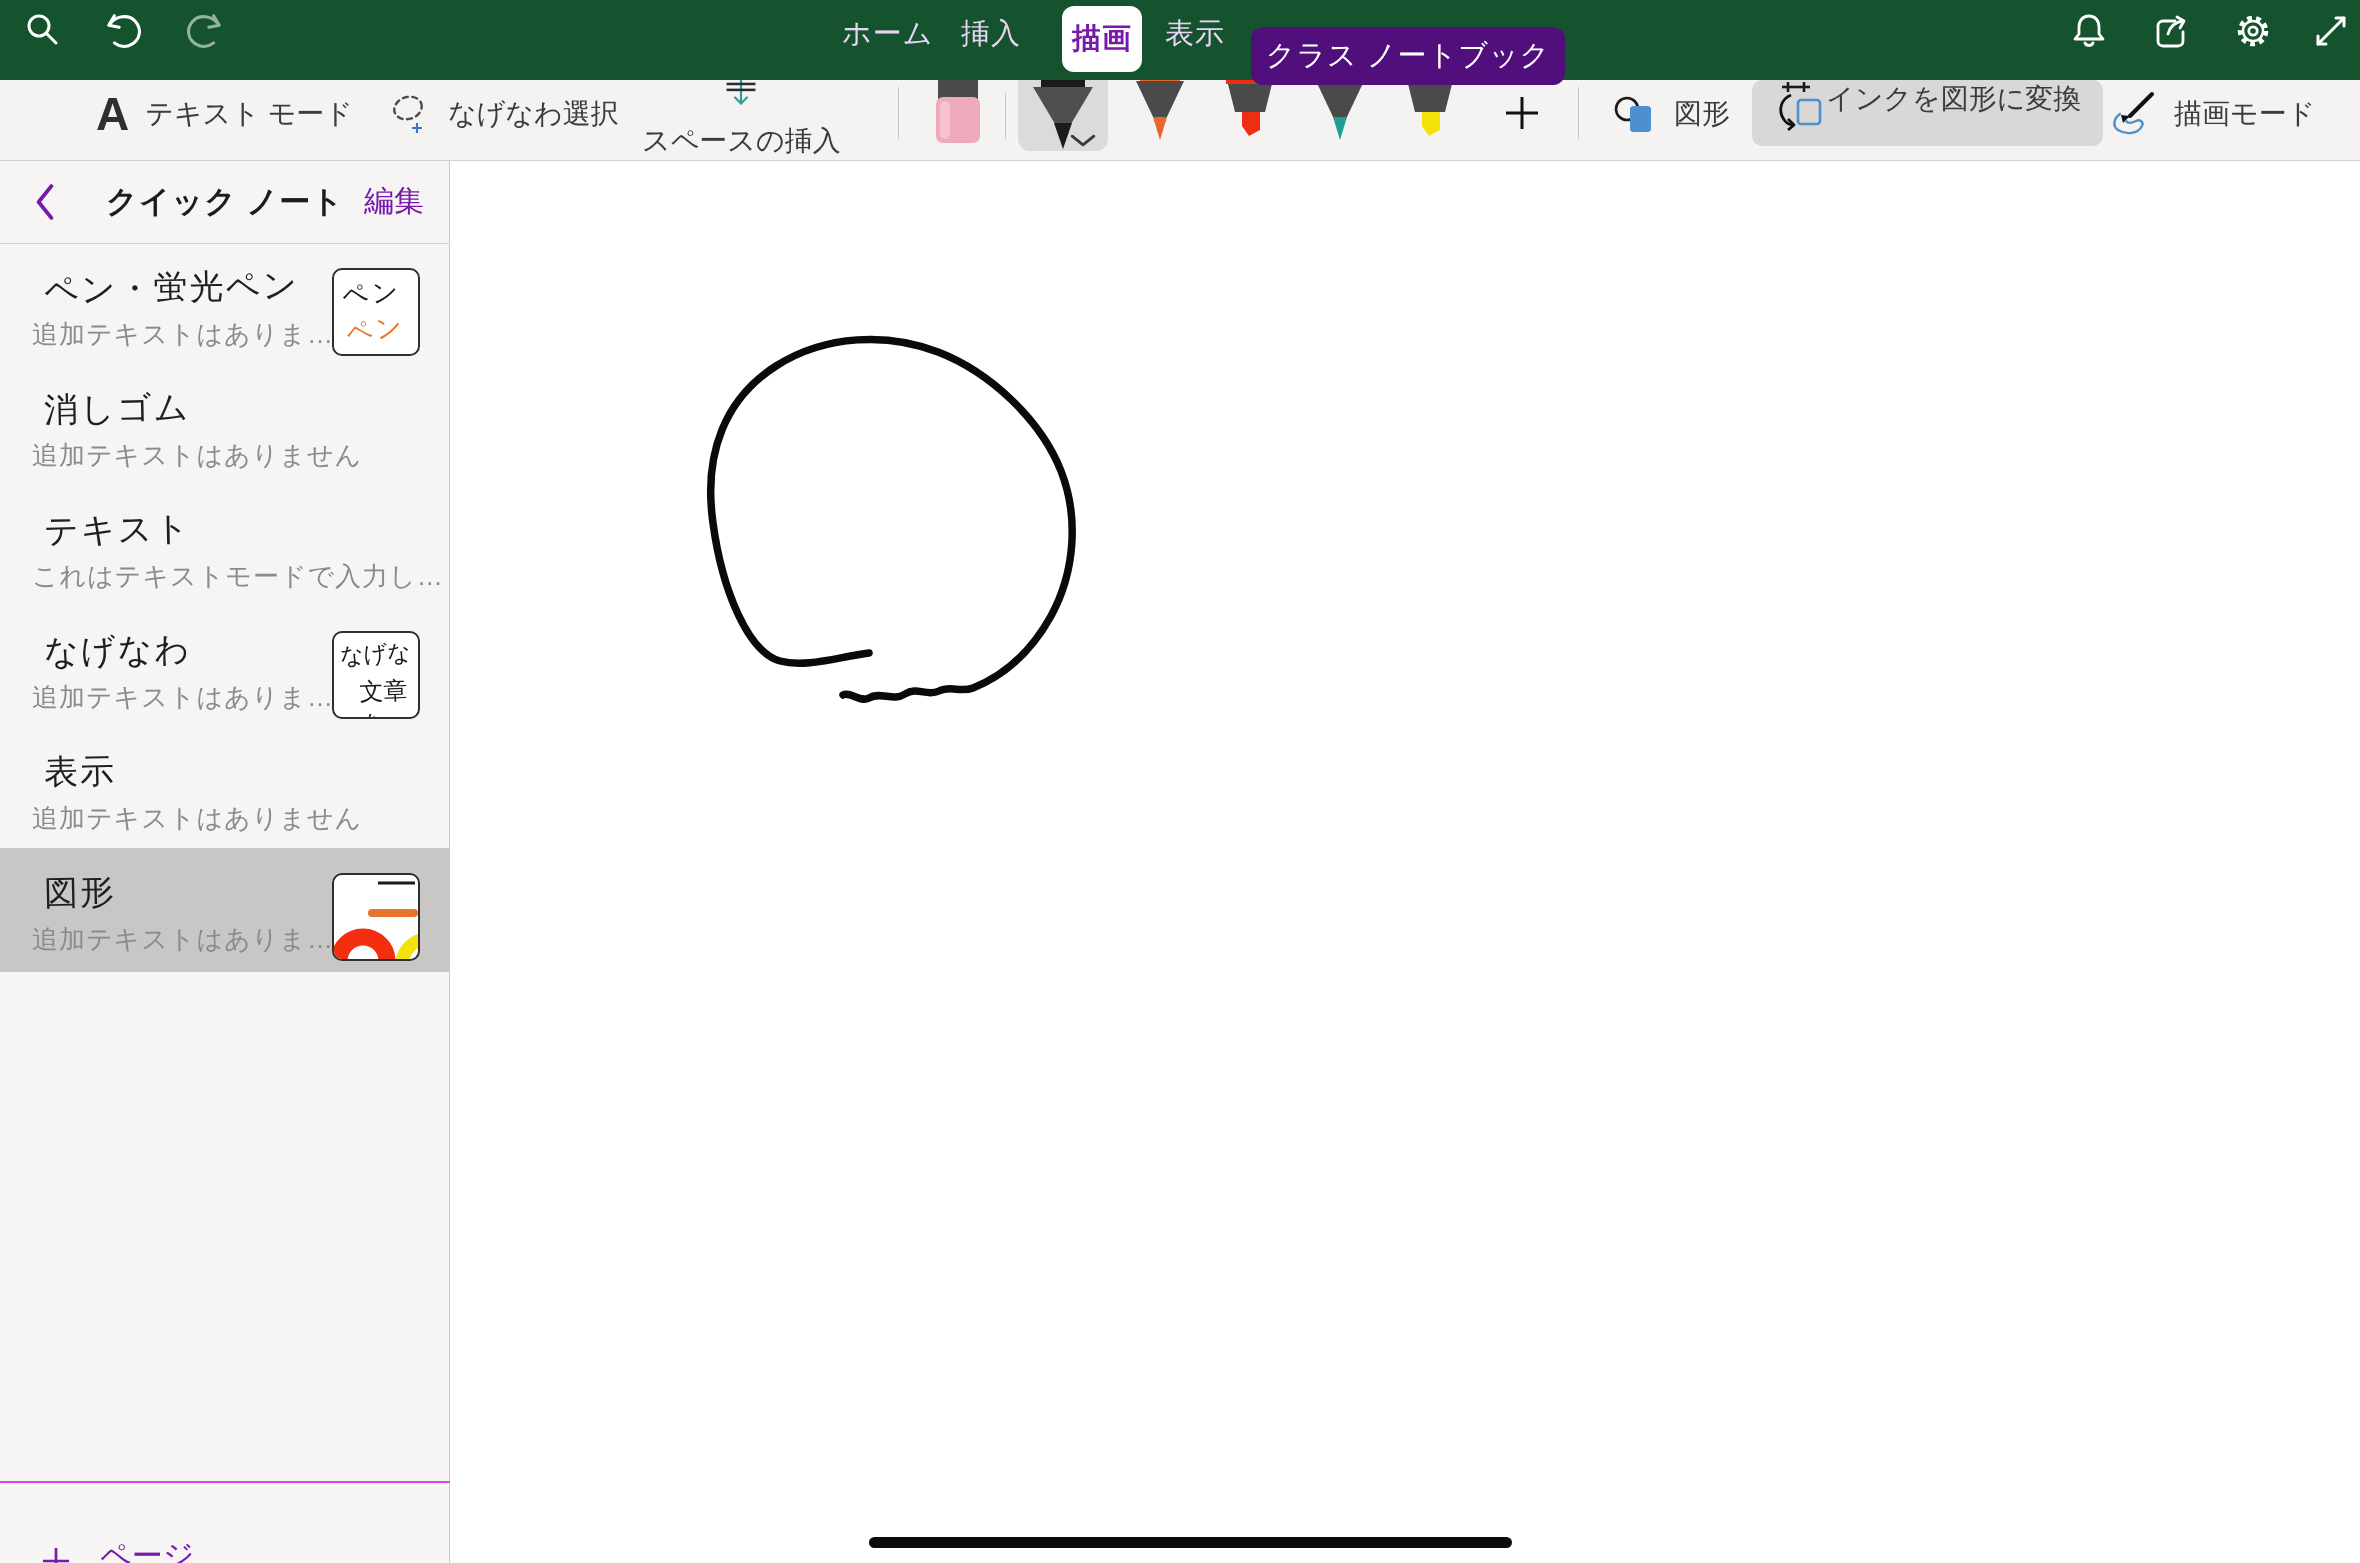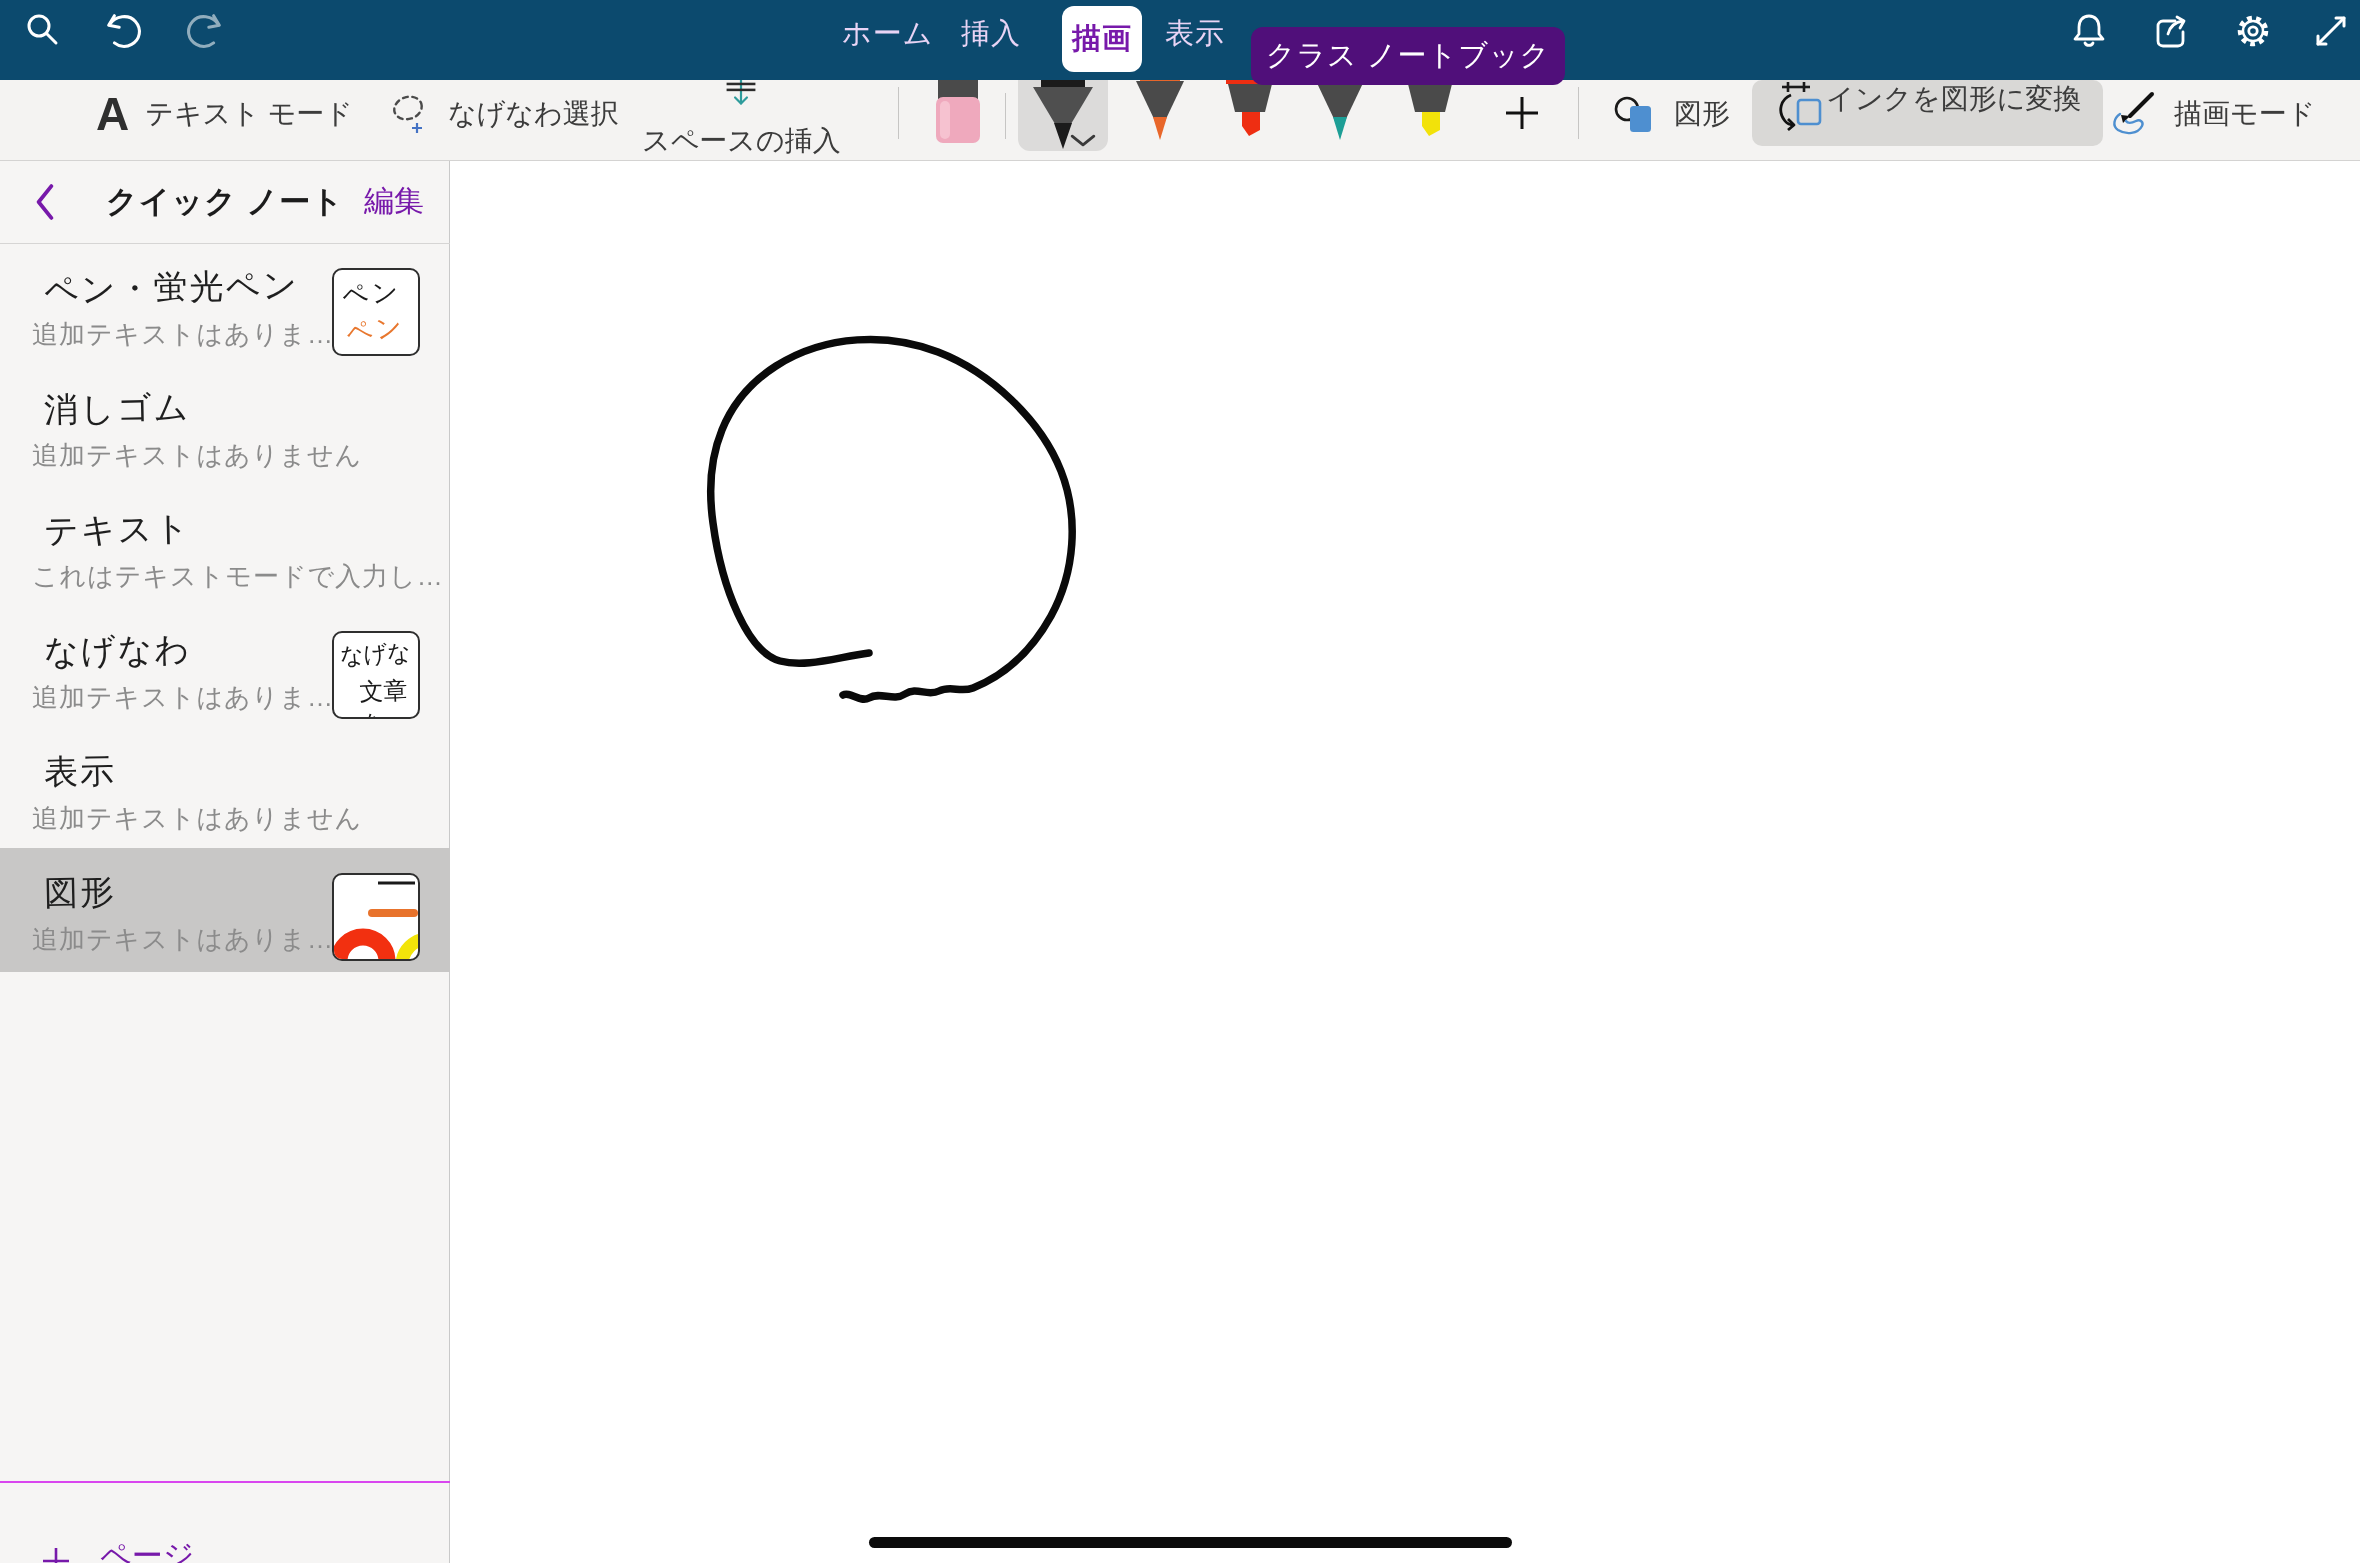--- a/index.html
+++ b/index.html
@@ -1,20 +1,20 @@
 <!DOCTYPE html>
 <html><head>
 <meta charset="utf-8">
 <style>
   html,body{margin:0;padding:0;}
   body{width:2360px;height:1563px;position:relative;overflow:hidden;background:#fff;
        font-family:"Liberation Sans","DejaVu Sans",sans-serif;-webkit-font-smoothing:antialiased;}
   .abs{position:absolute;}
   
-  .topbar{left:0;top:0;width:2360px;height:80px;background:#0c4a6e;z-index:10;}
+  .topbar{left:0;top:0;width:2360px;height:80px;background:#14532d;z-index:10;}
   .tb-icon{top:10px;width:42px;height:42px;display:flex;align-items:center;justify-content:center;cursor:pointer;}
   .tab{top:0;height:67px;display:flex;align-items:center;justify-content:center;
        color:#E9D4F5;font-size:29px;letter-spacing:1px;cursor:pointer;z-index:11;}
   .tab-white{background:#FFFFFF;border-radius:12px;color:#7719AA;font-weight:700;}
   .tab-dark{background:#500F7A;border-radius:12px;color:#FFFFFF;margin-top:22px;}
   
   .toolbar{left:0;top:67px;width:2360px;height:93px;background:#F4F3F2;border-bottom:1px solid #D4D3D2;z-index:5;}
   .tgroup{top:0;height:93px;display:flex;align-items:center;gap:16px;color:#3C3C3C;font-size:28px;white-space:nowrap;cursor:pointer;}
   .vdiv{top:20px;width:1px;height:52px;background:#C6C5C4;}
   .penbtn{top:0;cursor:pointer;}

